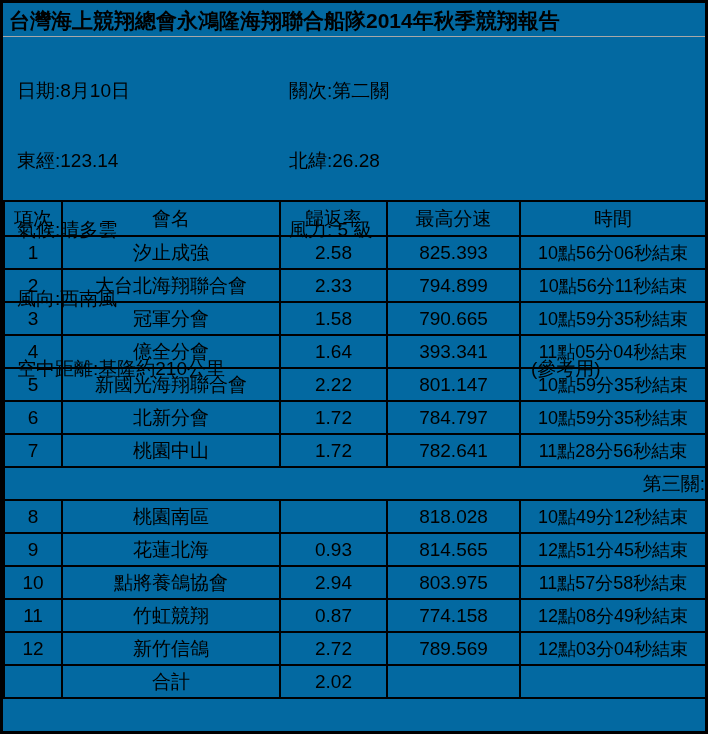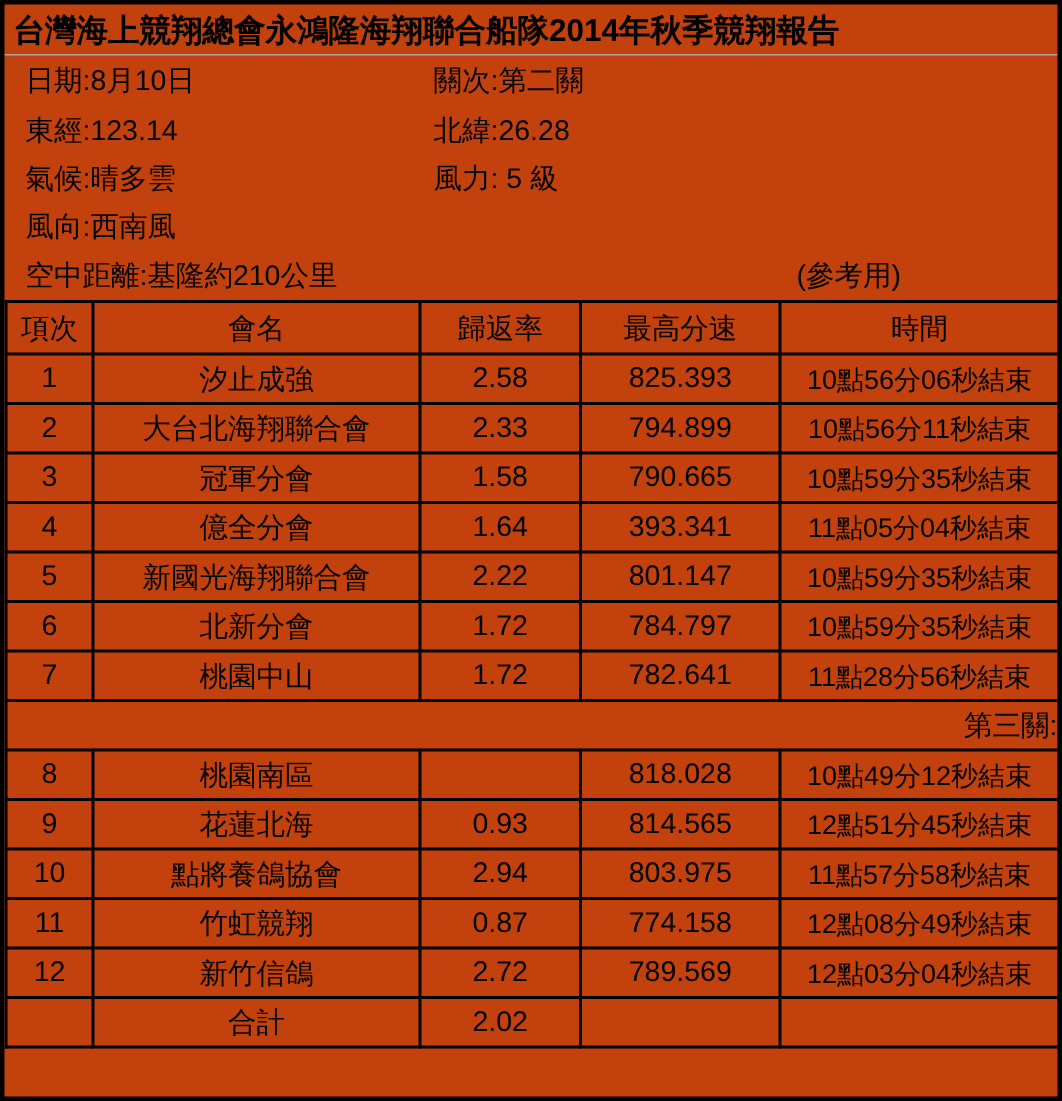--- a/index.html
+++ b/index.html
@@ -2,38 +2,38 @@
 <html><head>
 <meta charset="utf-8">
 <style>
   html, body { margin: 0; padding: 0; background: #e8e8e8; }
   .page {
     position: relative;
     width: 708px;
     height: 734px;
     box-sizing: border-box;
     margin: 0;
-    background: #c2410c;
+    background: #0369a1;
     border: 3px solid #000000;
     color: #000000;
     font-family: "Liberation Sans", "DejaVu Sans", sans-serif;
     overflow: hidden;
   }
   .title {
     box-sizing: border-box;
     height: 34px;
     padding: 5px 4px 2px 6px;
     font-size: 21px;
     font-weight: bold;
     white-space: nowrap;
     border-bottom: 1px solid #a8a8a8;
     line-height: 26px;
   }
   .info { box-sizing: border-box; height: 163px; padding-top: 1px; }
-  .info-row { position: relative; height: 32.4px; font-size: 19px; }
+  .info-row { position: relative; height: 32.4px; font-size: 19px; margin-top: 37px; }
   .info-row span {
     position: absolute;
     top: 50%;
     transform: translateY(-50%);
     white-space: nowrap;
   }
   .info-left  { left: 14px; }
   .info-right { left: 286px; }
   .info-note  { left: 528px; }
   table.report {

